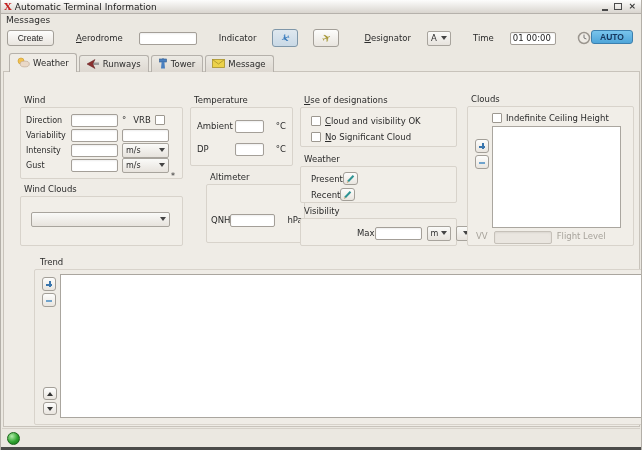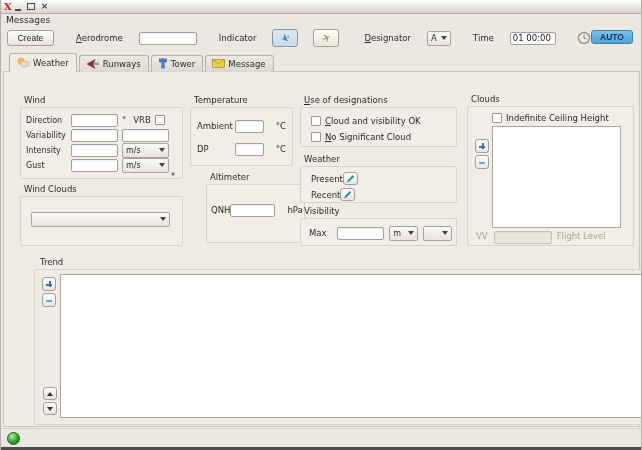--- a/index.html
+++ b/index.html
@@ -72,32 +72,32 @@
   .foot{text-align:right;font-size:8px;height:8px;line-height:8px;padding-right:2px;}
   
   .wshear .gbox{height:50px;padding:14px 0 0 10px;}
   .wshear .combo{width:139px;}
   
   .temp .gbox{height:59px;padding:10px 6px 0 6px;}
   .temp .row{margin-bottom:9px;}
   .temp .flbl{width:38px;}
   .temp .inp{width:29px;}
   .unit{margin-left:12px;}
-  .alti .gbox{height:59px;padding:17px 6px 0 4px;}
+  .alti .gbox{height:59px;padding:27px 6px 0 4px;}
   .alti .flbl{width:22px;}
   .alti .inp{width:45px;}
   
   .desig .gbox{height:40px;padding:4px 6px 12px 10px;}
   .desig .row{height:15px;}
   .desig .cb{margin-right:4px;}
   .wgrp .gbox{height:37px;padding:3px 6px 0 10px;}
   .wgrp .row{height:15px;justify-content:flex-start;}
   .editbtn{width:15px;height:13px;}
   .vis .gbox{height:28px;padding:6px 4px 0 8px;}
-  .vis .flbl{width:38px;}
+  .vis .flbl{width:38px;margin-left:48px;}
   .vis .inp{width:47px;}
   .vis .combo{width:36px;margin-left:5px;font-size:8px;}
   
   .clouds .gbox{height:140px;}
   .clouds .cbrow{position:absolute;left:24px;top:6px;display:flex;align-items:center;}
   .clouds .cb{margin-right:4px;}
   .sq{position:absolute;width:14px;height:14px;left:7px;}
   .sq .bar{position:absolute;background:#3a76ad;}
   .sq .h{left:3px;right:3px;top:6px;height:2px;}
   .sq .v{top:3px;bottom:3px;left:6px;width:2px;}
@@ -119,20 +119,21 @@
   .orb{position:absolute;left:5px;top:3px;width:13px;height:13px;border-radius:50%;
        background:radial-gradient(circle at 35% 30%,#b2ecaa,#2fa32f 55%,#156e15);border:1px solid #1a641a;box-sizing:border-box;}
   .bottomedge{position:absolute;bottom:0;left:0;right:0;height:3px;background:#4b4b49;}
   svg{flex:none;}
 </style>
 </head>
 <body>
 
 <div class="titlebar">
   <span class="x11">X</span>
+  <span class="wtitle">Automatic Terminal Information</span>
   <span class="wctrls">
     <span class="wmin"></span>
     <span class="wmax"></span>
     <span class="wclose">×</span>
   </span>
 </div>
 
 <div class="menubar">
   <span class="menuitem">Messages</span>
 </div>

